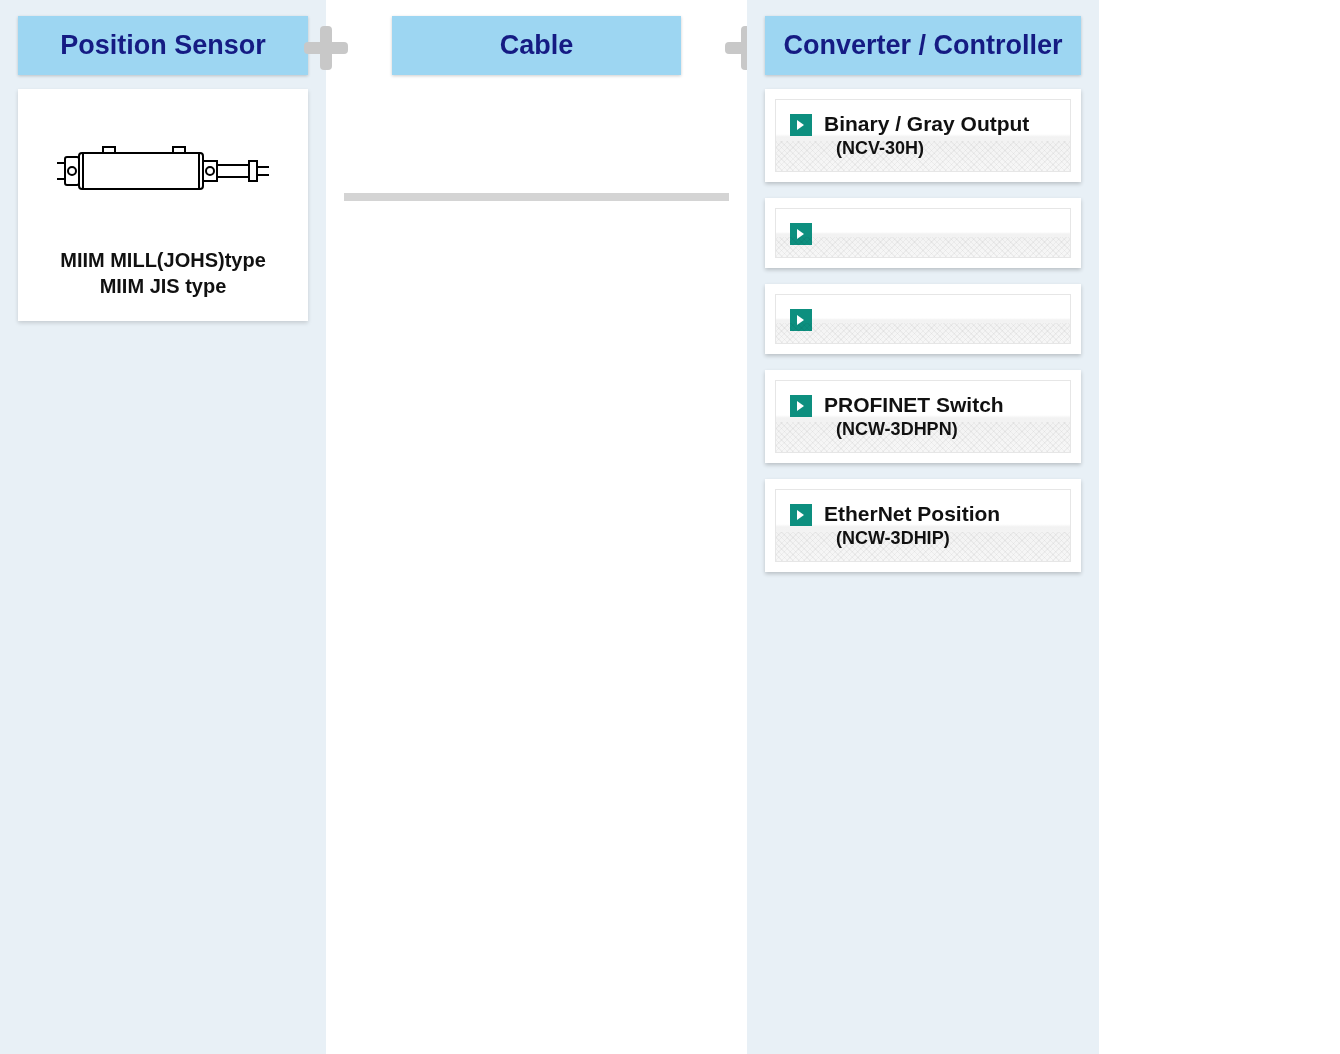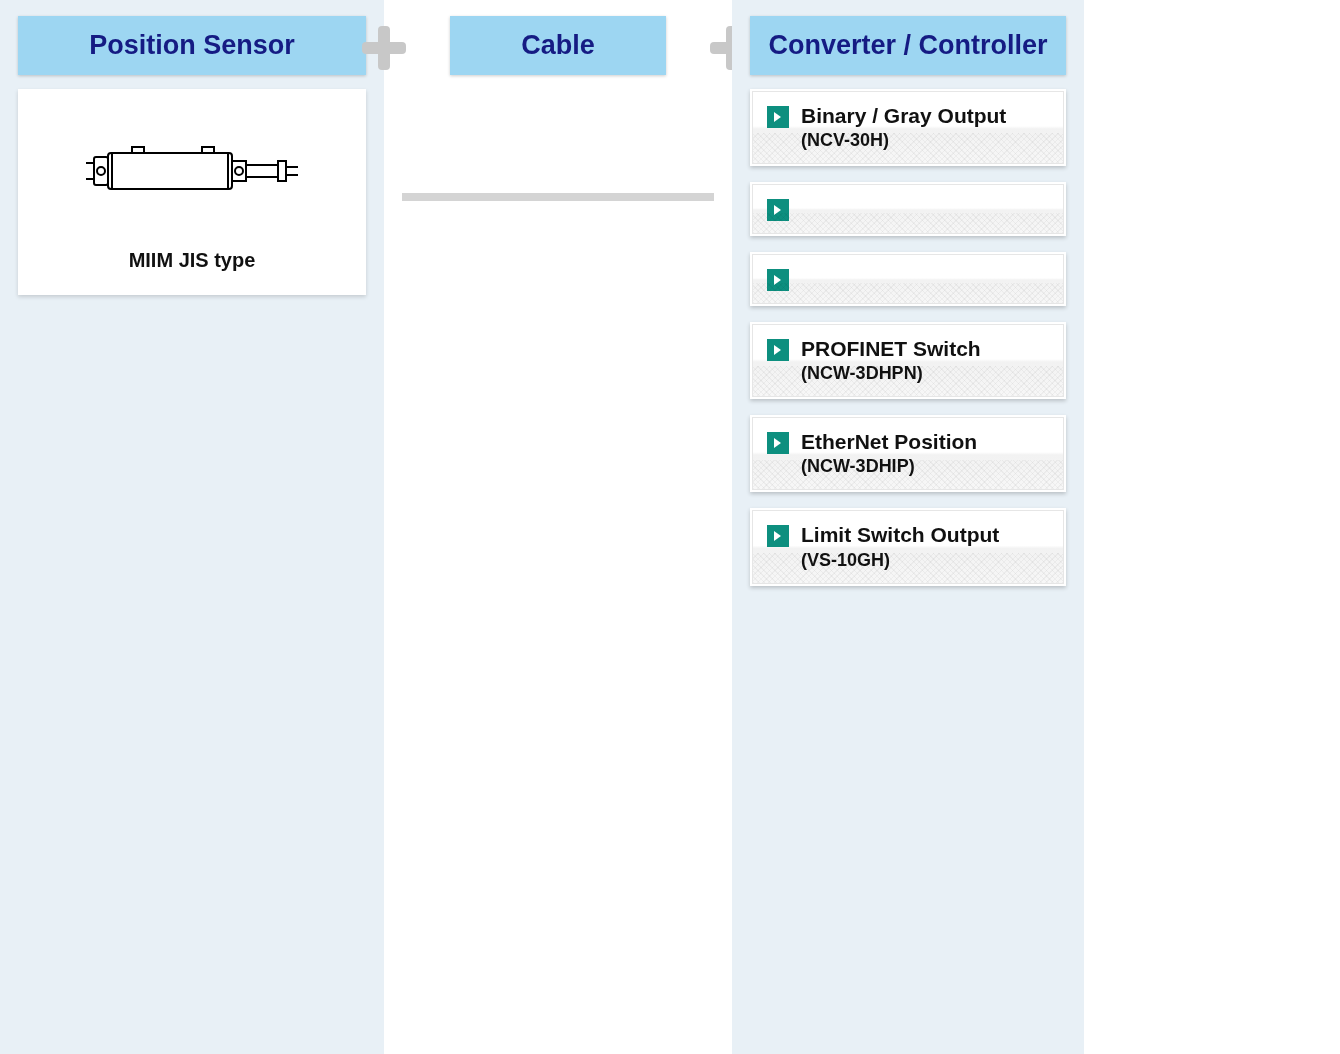--- a/index.html
+++ b/index.html
@@ -15,25 +15,25 @@
     gap: 0;
     width: 100%;
     height: 100%;
     position: relative;
   }
   .column {
     position: relative;
     padding: 16px 18px;
   }
   .col-left {
-    width: 384px;
+    width: 326px;
     background: #e8f0f6;
   }
   .col-middle {
-    width: 348px;
+    width: 421px;
     background: #ffffff;
     position: relative;
   }
   .col-right {
     width: 352px;
     background: #e8f0f6;
   }
   .col-header {
     background: #9dd6f2;
     color: #151b83;
@@ -101,21 +101,21 @@
     height: 8px;
     background: #d4d4d4;
     margin-top: 118px;
   }
 
   
   .conv-list { display: flex; flex-direction: column; gap: 16px; }
   .conv-item {
     background: #ffffff;
     box-shadow: 0 2px 4px rgba(0,0,0,0.2);
-    padding: 2px;
+    padding: 10px;
     cursor: pointer;
   }
   .conv-inner {
     border: 1px solid #e6e6e6;
     padding: 12px 14px 12px 14px;
     display: flex;
     align-items: flex-start;
     background: linear-gradient(to bottom, #ffffff 0%, #ffffff 48%, #f2f2f2 52%, #f7f7f7 100%);
     position: relative;
   }
@@ -146,21 +146,21 @@
     font-size: 21px;
     font-weight: bold;
     color: #111111;
     line-height: 1.15;
   }
   .conv-model {
     font-size: 18px;
     font-weight: bold;
     color: #111111;
     margin-top: 2px;
-    margin-left: 0;
+    margin-left: 12px;
   }
 </style>
 </head>
 <body>
 
 <div class="container">
 
   <div class="column col-left">
     <div class="col-header">Position Sensor</div>
 
@@ -181,20 +181,21 @@
             <rect x="164" y="26" width="32" height="12"></rect>
             <rect x="196" y="22" width="8" height="20"></rect>
             <line x1="204" y1="28" x2="216" y2="28"></line>
             <line x1="204" y1="36" x2="216" y2="36"></line>
             <rect x="50" y="8" width="12" height="6"></rect>
             <rect x="120" y="8" width="12" height="6"></rect>
           </g>
         </svg>
       </div>
       <div class="sensor-caption">
+        <div>MIIM MILL(JOHS)type</div>
         <div>MIIM JIS type</div>
       </div>
     </div>
   </div>
 
   <div class="column col-middle">
     <div class="plus plus-left"></div>
     <div class="plus plus-right"></div>
     <div class="col-header">Cable</div>
     <div class="mid-divider"></div>
@@ -253,29 +254,16 @@
               <svg width="12" height="12" viewBox="0 0 12 12">
                 <path d="M2 1 L9 6 L2 11 Z" fill="#ffffff"></path>
               </svg>
             </div>
             <div class="conv-text">
               <div class="conv-title">EtherNet Position</div>
               <div class="conv-model">(NCW-3DHIP)</div>
             </div>
           </div>
         </div>
-        <div class="conv-item">
-          <div class="conv-inner">
-            <div class="arrow-badge">
-              <svg width="12" height="12" viewBox="0 0 12 12">
-                <path d="M2 1 L9 6 L2 11 Z" fill="#ffffff"></path>
-              </svg>
-            </div>
-            <div class="conv-text">
-              <div class="conv-title">Limit Switch Output</div>
-              <div class="conv-model">(VS-10GH)</div>
-            </div>
-          </div>
-        </div>
       </div>
   </div>
 
 </div>
 
 </body></html>

